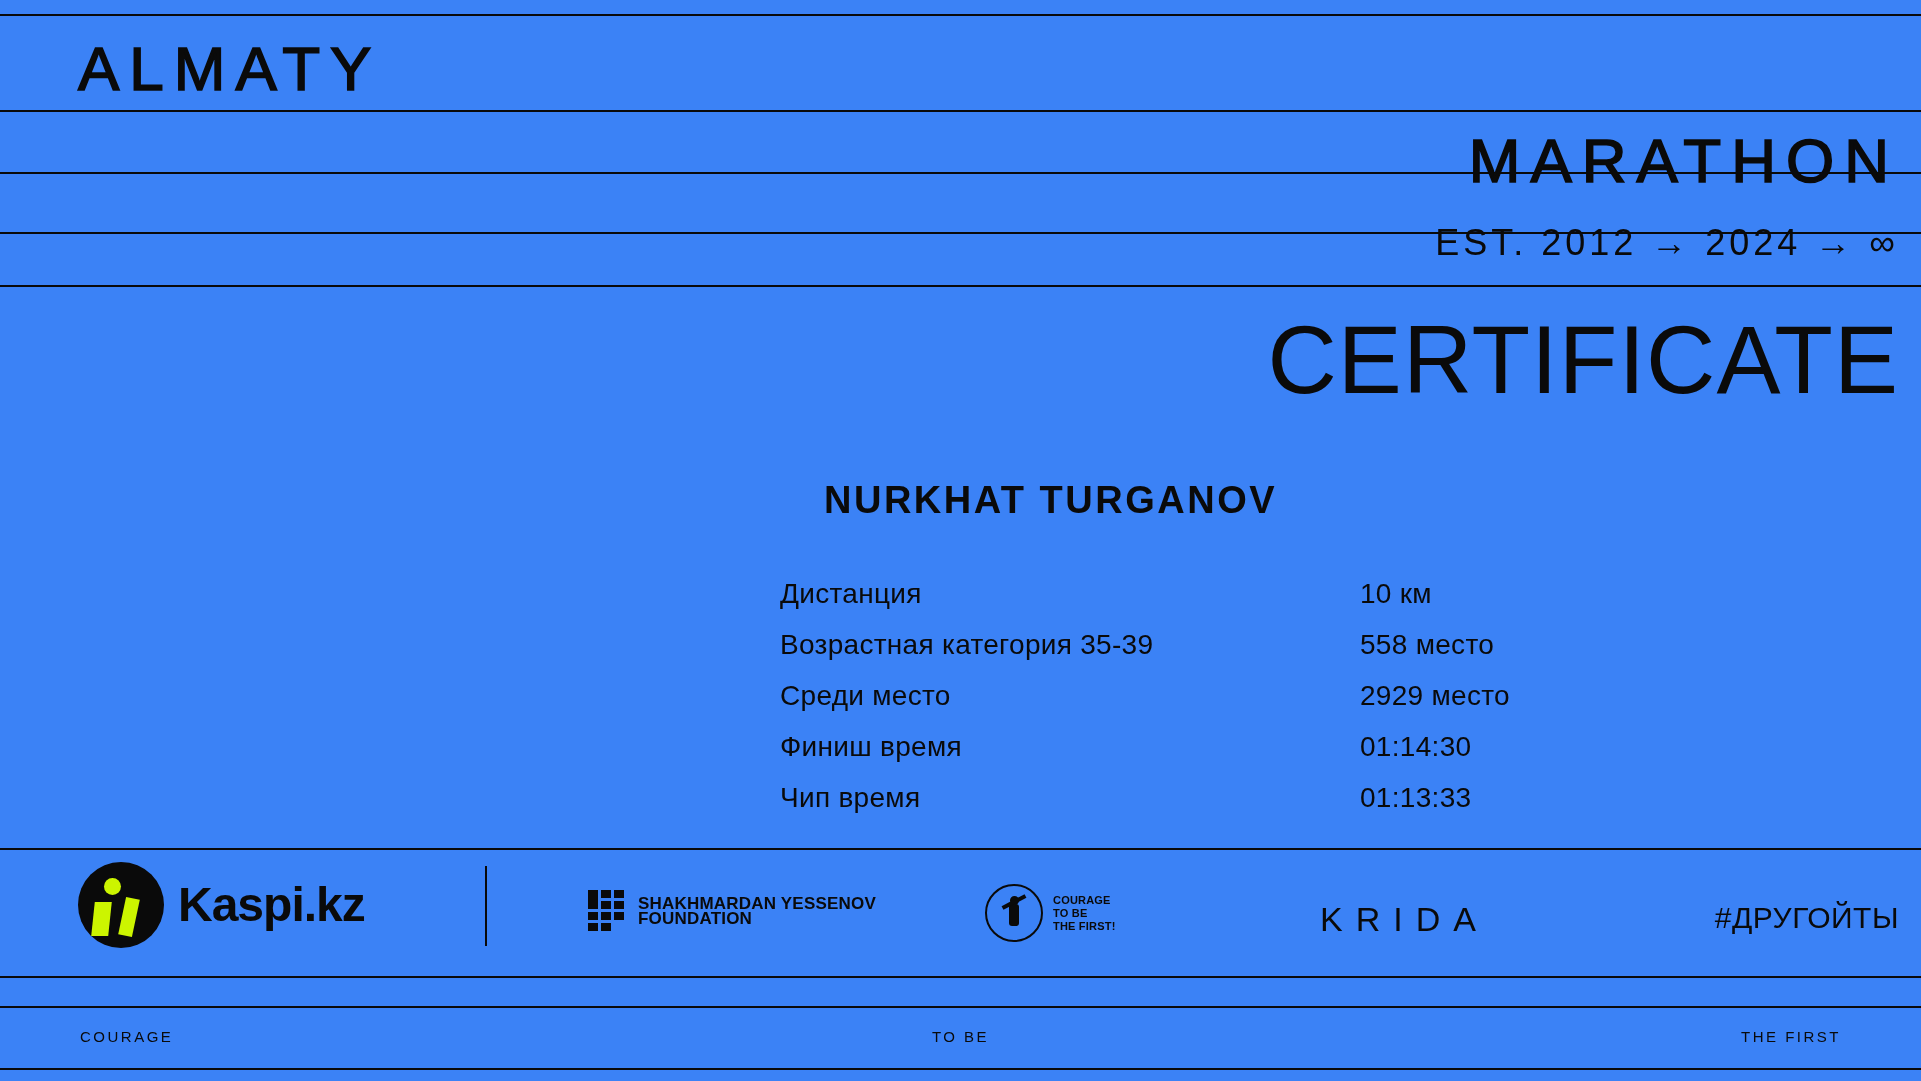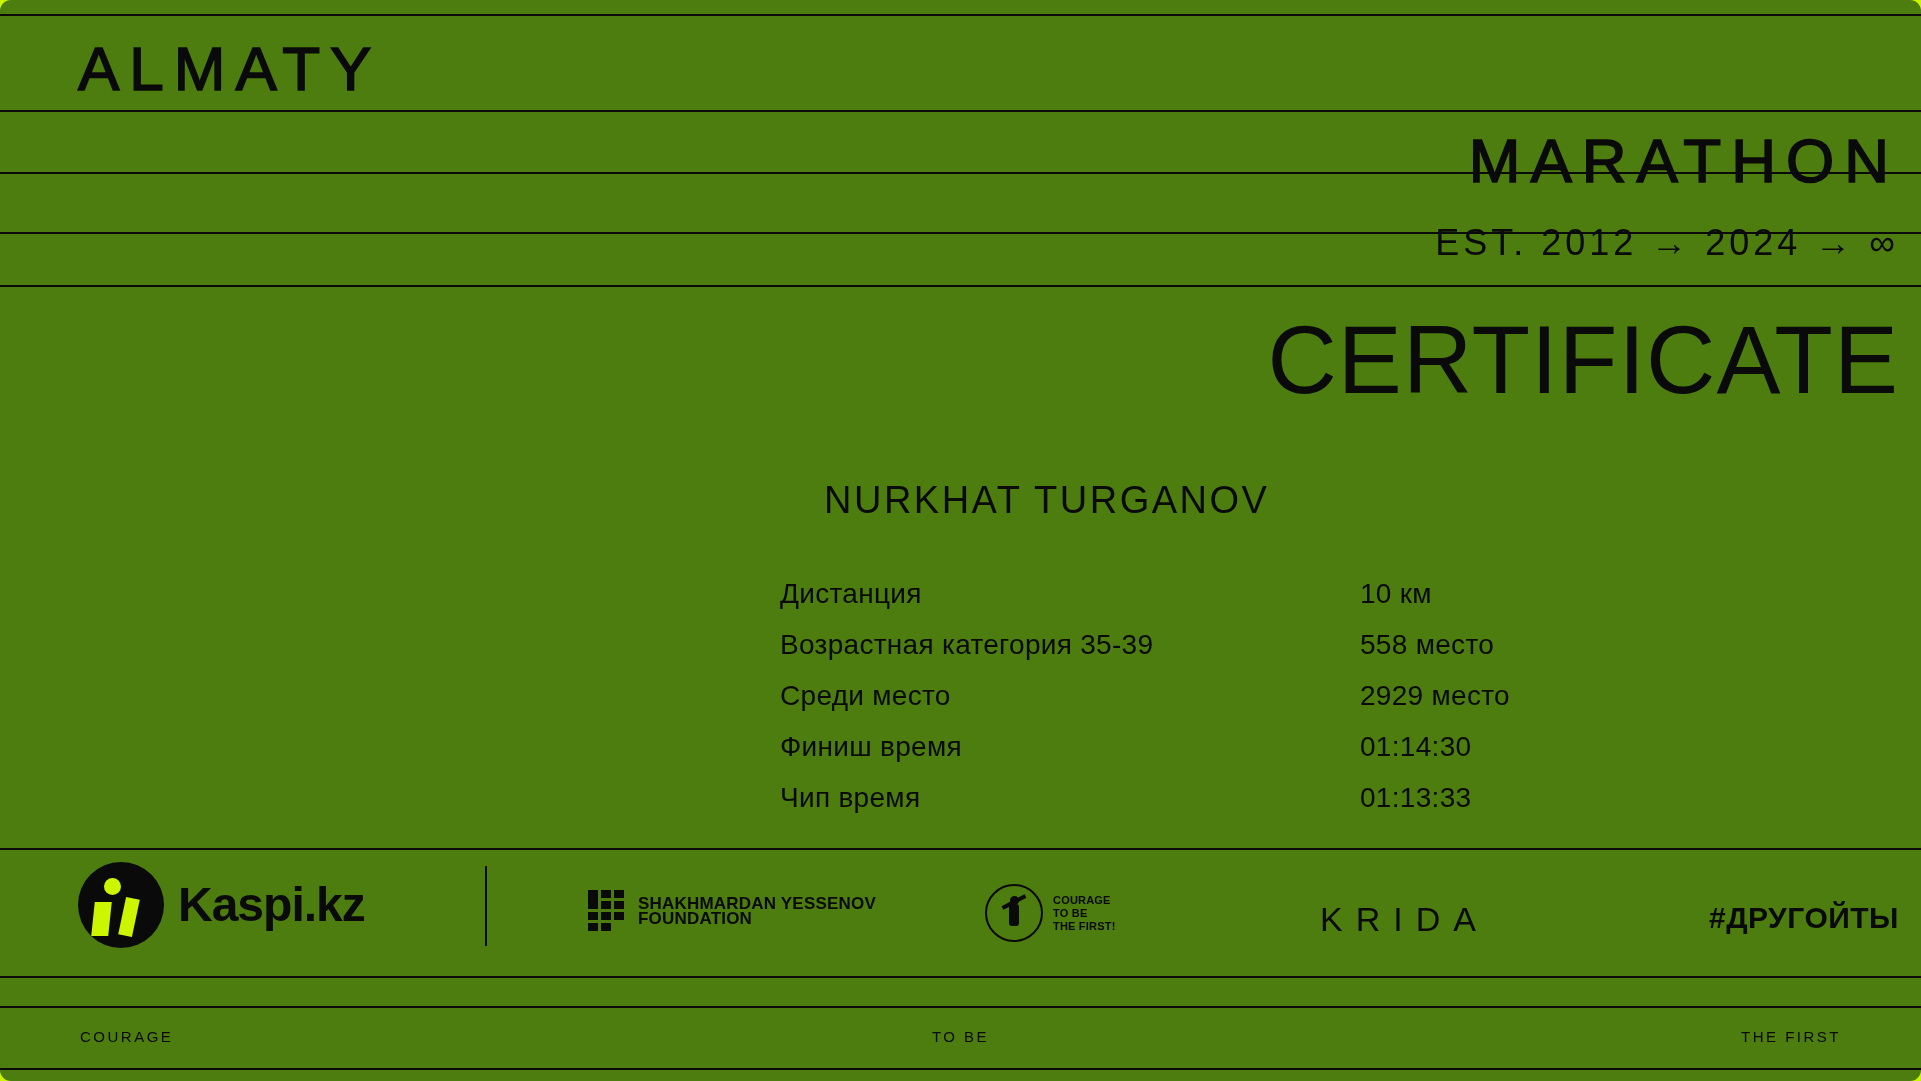--- a/index.html
+++ b/index.html
@@ -13,23 +13,22 @@
     overflow: hidden;
     font-family: "Liberation Sans", sans-serif;
     color: #0a0a0a;
     position: relative;
   }
 
   .cert {
     position: relative;
     width: 1921px;
     height: 1081px;
-    background: #4d7c0f;
+    background: #3b82f6;
     box-sizing: border-box;
-    border-radius: 11px;
   }
 
   
   .rule {
     position: absolute;
     left: 0;
     width: 1921px;
     height: 2px;
     background: #0a0a0a;
   }
@@ -91,21 +90,21 @@
     white-space: nowrap;
   }
 
   
   .athlete-name {
     position: absolute;
     left: 824px;
     top: 479px;
     font-size: 38px;
     line-height: 42px;
-    font-weight: normal;
+    font-weight: bold;
     letter-spacing: 2.5px;
     white-space: nowrap;
   }
 
   
   .results {
     position: absolute;
     left: 780px;
     top: 578px;
     width: 980px;
@@ -270,21 +269,21 @@
     font-size: 34px;
     letter-spacing: 13px;
     line-height: 38px;
     font-weight: 400;
   }
   .sp-drugoity {
     position: absolute;
     right: 22px;
     top: 900px;
     font-size: 30px;
-    font-weight: bold;
+    font-weight: normal;
     letter-spacing: 0.5px;
     line-height: 36px;
     text-align: right;
   }
 
   
   .footer {
     position: absolute;
     left: 0;
     top: 1028px;

